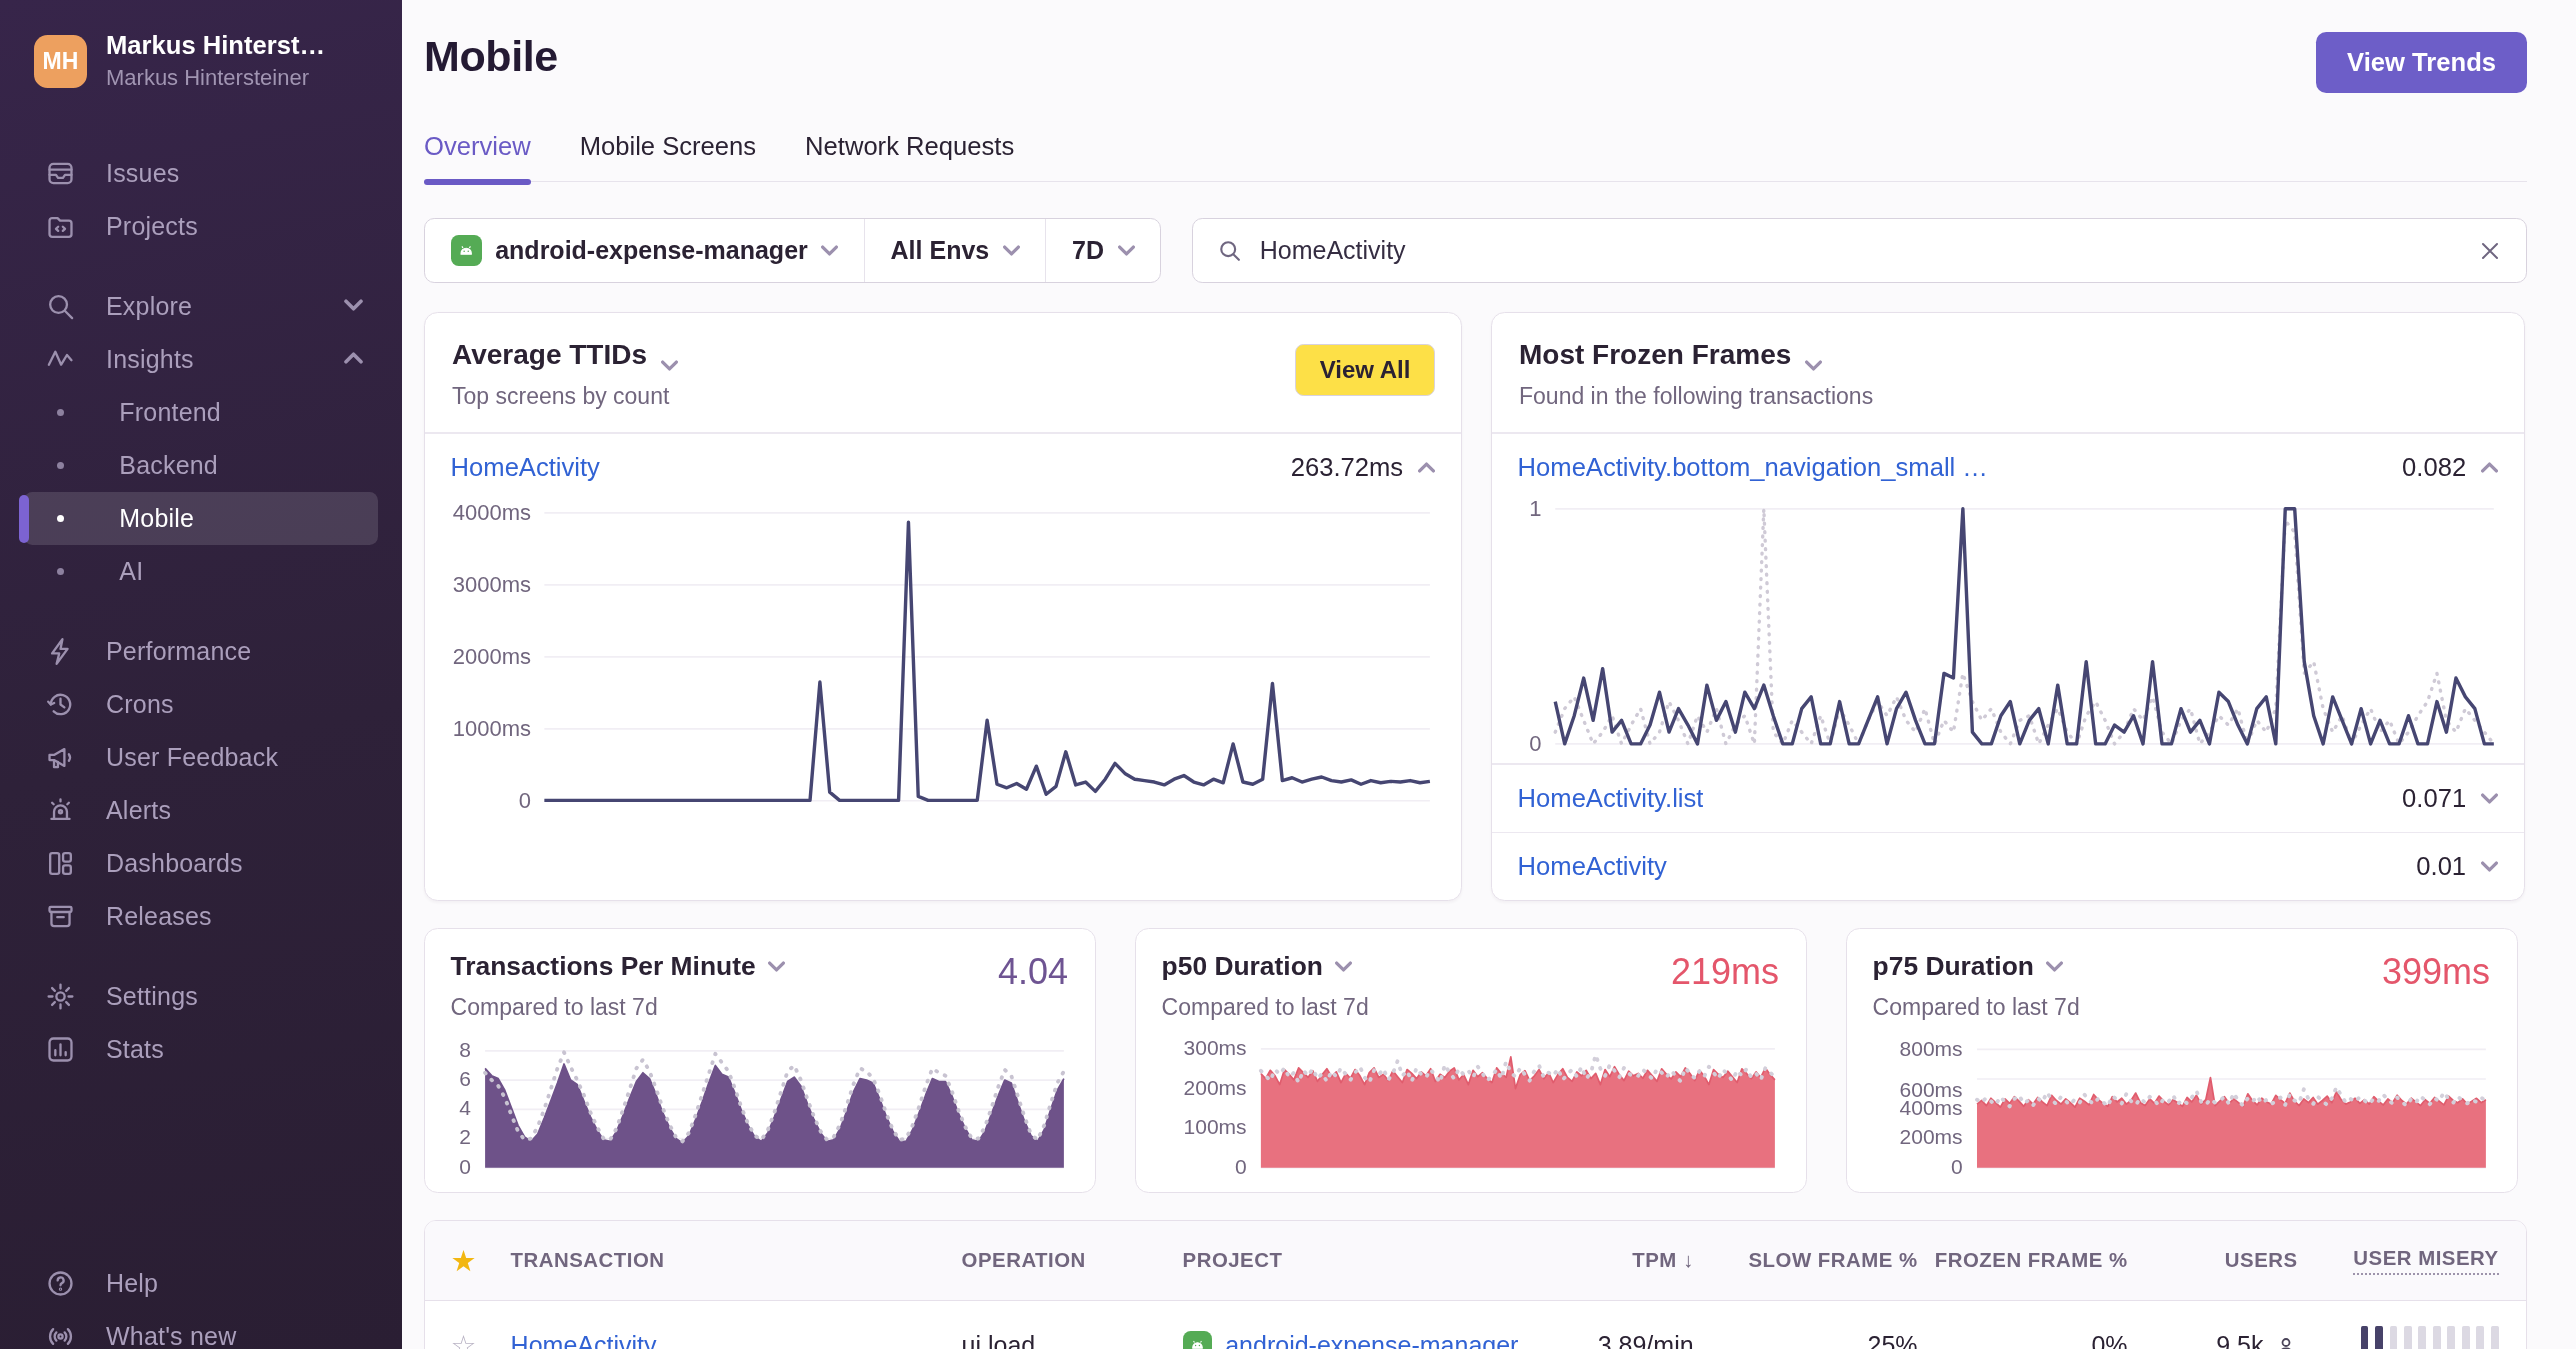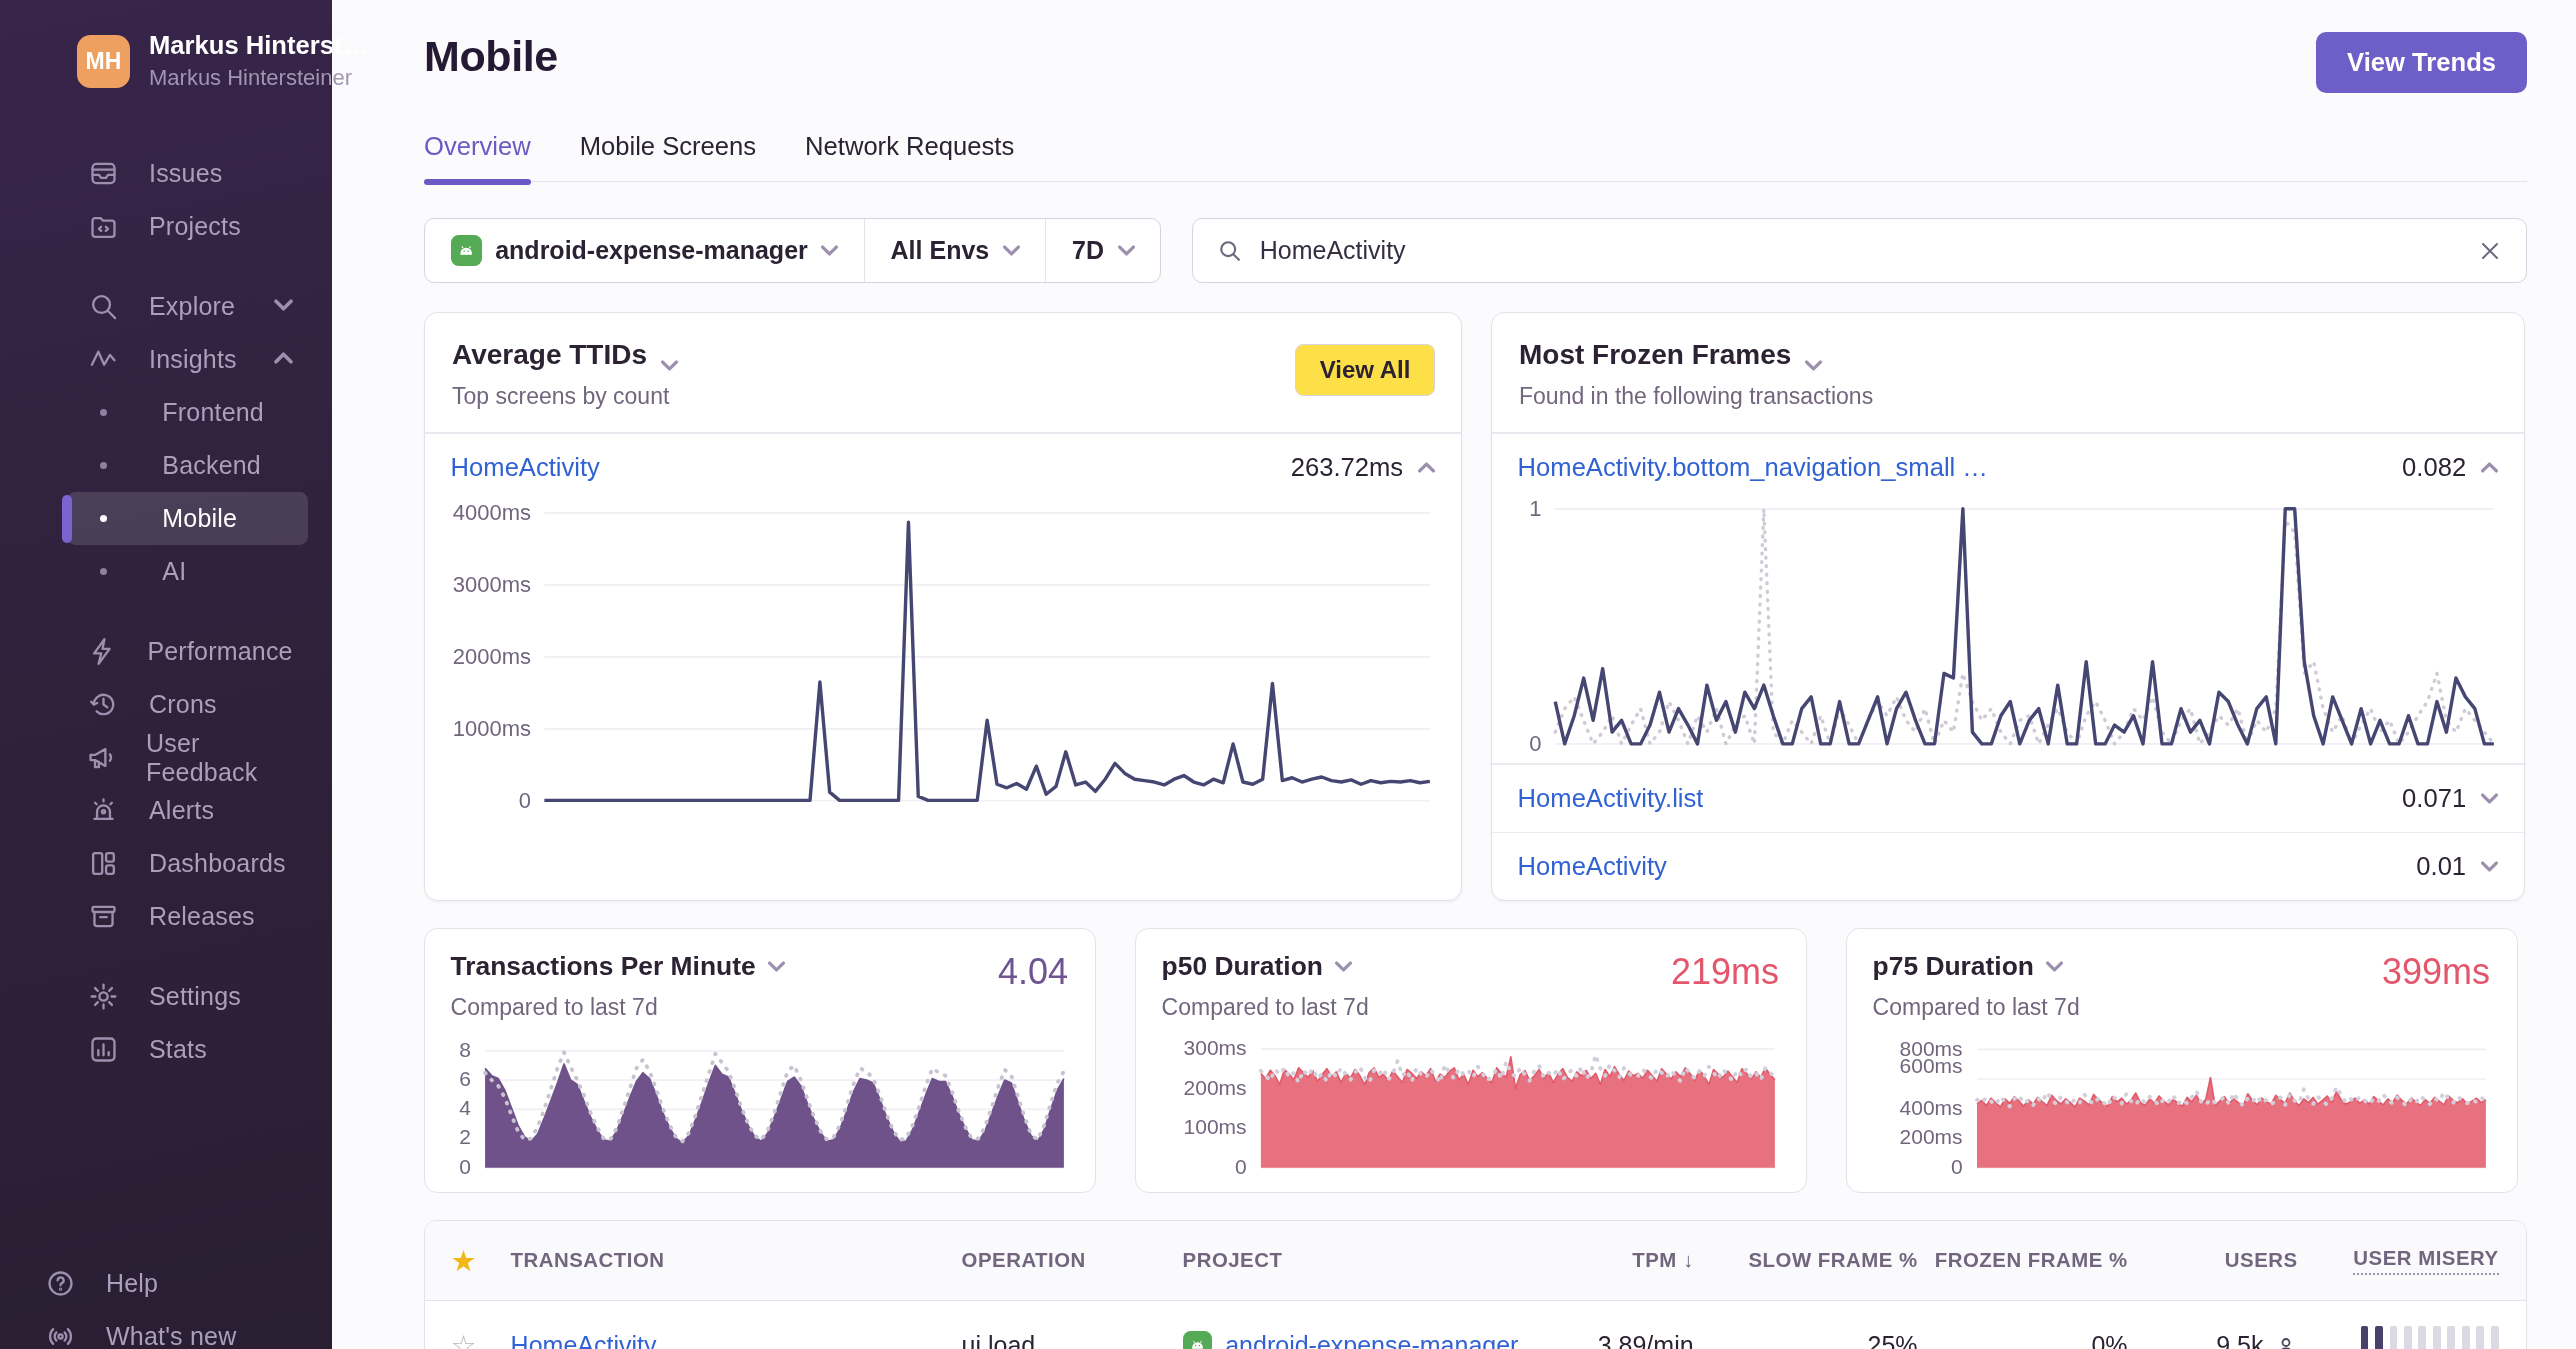--- a/index.html
+++ b/index.html
@@ -1,21 +1,21 @@
 <!DOCTYPE html>
 <html style="font-size:13.6px"><head>
 <meta charset="utf-8">
 <style>
   * { margin:0; padding:0; box-sizing:border-box; }
   html,body { width:2576px; height:1349px; overflow:hidden;
     font-family:"Liberation Sans","DejaVu Sans",sans-serif; background:#fbfafc; color:#2b2233; }
 
   
-  .sidebar { position:fixed; left:0; top:0; width:332px; height:1349px;
-    background:linear-gradient(168deg,#37254a 0%,#2e2139 55%,#2a1e33 100%);padding-left:43px; }
+  .sidebar { position:fixed; left:0; top:0; width:402px; height:1349px;
+    background:linear-gradient(168deg,#37254a 0%,#2e2139 55%,#2a1e33 100%); }
   .org-row { display:flex; align-items:center; gap:19px; margin:31px 25.6px 0 34px; cursor:pointer; }
   .avatar { width:53px; height:53px; border-radius:13.6px; background:#eda05f; color:#fff;
     font-size:23px; font-weight:bold; display:flex; align-items:center; justify-content:center; flex:0 0 auto; }
   .org-name { font-size:25.6px; font-weight:bold; color:#ffffff; white-space:nowrap; }
   .user-name { font-size:22px; color:#a195b2; margin-top:5.1px; white-space:nowrap; }
   .nav { margin-top:56px; }
   .sitem { position:relative; display:flex; align-items:center; height:53px; margin:0 24px;
     padding:0 15.3px 0 19px; border-radius:8.5px; cursor:pointer; color:#ab9fbc; }
   .sitem .sicon { width:34px; height:34px; margin-right:29px; display:flex; align-items:center; justify-content:center; }
   .sitem .slabel { font-size:25px; letter-spacing:0.2px; }
@@ -487,21 +487,21 @@
       <div class="mini-sub">Compared to last 7d</div>
       <div class="chart mini mini-chart" id="p75-chart"><svg width="618" height="135" viewBox="0 0 725 158">
             <line x1="122" x2="719" y1="13.204819277108435" y2="13.204819277108435" stroke="#f1eef4" stroke-width="2"></line>
             <line x1="122" x2="719" y1="47.903614457831324" y2="47.903614457831324" stroke="#f1eef4" stroke-width="2"></line>
             <line x1="122" x2="719" y1="82.60240963855422" y2="82.60240963855422" stroke="#f1eef4" stroke-width="2"></line>
             <line x1="122" x2="719" y1="117.3012048192771" y2="117.3012048192771" stroke="#f1eef4" stroke-width="2"></line>
             <line x1="122" x2="719" y1="152" y2="152" stroke="#f1eef4" stroke-width="2"></line>
             <path d="M122.0 77.4 L127.5 73.1 L133.0 79.1 L138.4 70.5 L143.9 75.7 L149.4 80.9 L154.9 71.3 L160.3 76.5 L165.8 68.7 L171.3 73.9 L176.8 80.0 L182.2 72.2 L187.7 77.4 L193.2 69.6 L198.7 74.8 L204.2 79.1 L209.6 67.0 L215.1 73.1 L220.6 77.4 L226.1 71.3 L231.5 75.7 L237.0 80.9 L242.5 70.5 L248.0 73.9 L253.4 78.3 L258.9 66.1 L264.4 72.2 L269.9 76.5 L275.4 80.0 L280.8 68.7 L286.3 74.8 L291.8 70.5 L297.3 77.4 L302.7 73.1 L308.2 64.4 L313.7 75.7 L319.2 79.1 L324.7 71.3 L330.1 76.5 L335.6 67.9 L341.1 73.9 L346.6 78.3 L352.0 72.2 L357.5 75.7 L363.0 80.0 L368.5 69.6 L373.9 74.8 L379.4 67.0 L384.9 77.4 L390.4 72.2 L395.9 46.2 L401.3 79.1 L406.8 73.9 L412.3 68.7 L417.8 76.5 L423.2 71.3 L428.7 75.7 L434.2 80.0 L439.7 65.3 L445.1 73.1 L450.6 78.3 L456.1 70.5 L461.6 74.8 L467.1 77.4 L472.5 67.0 L478.0 72.2 L483.5 76.5 L489.0 64.4 L494.4 73.9 L499.9 79.1 L505.4 71.3 L510.9 75.7 L516.3 69.6 L521.8 77.4 L527.3 73.1 L532.8 67.9 L538.3 75.7 L543.7 62.7 L549.2 72.2 L554.7 77.4 L560.2 74.8 L565.6 70.5 L571.1 76.5 L576.6 72.2 L582.1 77.4 L587.6 68.7 L593.0 73.9 L598.5 78.3 L604.0 71.3 L609.5 75.7 L614.9 67.0 L620.4 73.1 L625.9 77.4 L631.4 70.5 L636.8 74.8 L642.3 79.1 L647.8 72.2 L653.3 76.5 L658.8 69.6 L664.2 73.9 L669.7 78.3 L675.2 67.9 L680.7 73.1 L686.1 75.7 L691.6 71.3 L697.1 77.4 L702.6 73.9 L708.0 70.5 L713.5 75.7 L719.0 72.2 L719.0 152 L122.0 152 Z" fill="#e8717f" stroke="none"></path>
             <path d="M122.0 77.4 L127.5 73.1 L133.0 79.1 L138.4 70.5 L143.9 75.7 L149.4 80.9 L154.9 71.3 L160.3 76.5 L165.8 68.7 L171.3 73.9 L176.8 80.0 L182.2 72.2 L187.7 77.4 L193.2 69.6 L198.7 74.8 L204.2 79.1 L209.6 67.0 L215.1 73.1 L220.6 77.4 L226.1 71.3 L231.5 75.7 L237.0 80.9 L242.5 70.5 L248.0 73.9 L253.4 78.3 L258.9 66.1 L264.4 72.2 L269.9 76.5 L275.4 80.0 L280.8 68.7 L286.3 74.8 L291.8 70.5 L297.3 77.4 L302.7 73.1 L308.2 64.4 L313.7 75.7 L319.2 79.1 L324.7 71.3 L330.1 76.5 L335.6 67.9 L341.1 73.9 L346.6 78.3 L352.0 72.2 L357.5 75.7 L363.0 80.0 L368.5 69.6 L373.9 74.8 L379.4 67.0 L384.9 77.4 L390.4 72.2 L395.9 46.2 L401.3 79.1 L406.8 73.9 L412.3 68.7 L417.8 76.5 L423.2 71.3 L428.7 75.7 L434.2 80.0 L439.7 65.3 L445.1 73.1 L450.6 78.3 L456.1 70.5 L461.6 74.8 L467.1 77.4 L472.5 67.0 L478.0 72.2 L483.5 76.5 L489.0 64.4 L494.4 73.9 L499.9 79.1 L505.4 71.3 L510.9 75.7 L516.3 69.6 L521.8 77.4 L527.3 73.1 L532.8 67.9 L538.3 75.7 L543.7 62.7 L549.2 72.2 L554.7 77.4 L560.2 74.8 L565.6 70.5 L571.1 76.5 L576.6 72.2 L582.1 77.4 L587.6 68.7 L593.0 73.9 L598.5 78.3 L604.0 71.3 L609.5 75.7 L614.9 67.0 L620.4 73.1 L625.9 77.4 L631.4 70.5 L636.8 74.8 L642.3 79.1 L647.8 72.2 L653.3 76.5 L658.8 69.6 L664.2 73.9 L669.7 78.3 L675.2 67.9 L680.7 73.1 L686.1 75.7 L691.6 71.3 L697.1 77.4 L702.6 73.9 L708.0 70.5 L713.5 75.7 L719.0 72.2 " fill="none" stroke="#e05c6d" stroke-width="2" stroke-linejoin="round"></path>
             <path d="M122.0 72.2 L127.5 75.7 L133.0 69.6 L138.4 73.9 L143.9 78.3 L149.4 68.7 L154.9 74.8 L160.3 80.0 L165.8 71.3 L171.3 67.0 L176.8 76.5 L182.2 73.1 L187.7 79.1 L193.2 70.5 L198.7 74.8 L204.2 63.5 L209.6 72.2 L215.1 77.4 L220.6 68.7 L226.1 73.9 L231.5 78.3 L237.0 71.3 L242.5 75.7 L248.0 66.1 L253.4 73.1 L258.9 77.4 L264.4 70.5 L269.9 74.8 L275.4 80.0 L280.8 67.9 L286.3 72.2 L291.8 76.5 L297.3 65.3 L302.7 73.9 L308.2 78.3 L313.7 70.5 L319.2 75.7 L324.7 68.7 L330.1 73.1 L335.6 79.1 L341.1 71.3 L346.6 74.8 L352.0 67.0 L357.5 77.4 L363.0 72.2 L368.5 76.5 L373.9 69.6 L379.4 61.8 L384.9 74.8 L390.4 78.3 L395.9 71.3 L401.3 75.7 L406.8 73.1 L412.3 68.7 L417.8 77.4 L423.2 64.4 L428.7 73.9 L434.2 79.1 L439.7 70.5 L445.1 74.8 L450.6 67.9 L456.1 76.5 L461.6 72.2 L467.1 77.4 L472.5 73.9 L478.0 69.6 L483.5 78.3 L489.0 66.1 L494.4 73.1 L499.9 75.7 L505.4 60.0 L510.9 71.3 L516.3 77.4 L521.8 68.7 L527.3 73.9 L532.8 78.3 L538.3 70.5 L543.7 57.4 L549.2 67.0 L554.7 75.7 L560.2 71.3 L565.6 74.8 L571.1 68.7 L576.6 73.1 L582.1 77.4 L587.6 70.5 L593.0 73.9 L598.5 66.1 L604.0 72.2 L609.5 76.5 L614.9 69.6 L620.4 74.8 L625.9 79.1 L631.4 71.3 L636.8 75.7 L642.3 67.9 L647.8 73.1 L653.3 77.4 L658.8 70.5 L664.2 73.9 L669.7 63.5 L675.2 71.3 L680.7 75.7 L686.1 68.7 L691.6 73.1 L697.1 76.5 L702.6 72.2 L708.0 74.8 L713.5 69.6 L719.0 73.9 " fill="none" stroke="#d3cfda" stroke-width="4.5" stroke-linejoin="round" stroke-dasharray="1 10" stroke-linecap="round"></path>
-          </svg><span class="tick-label" style="width: 90px; top: -1.5px;">800ms</span><span class="tick-label" style="width: 90px; top: 16px;">600ms</span><span class="tick-label" style="width: 90px; top: 58px;">400ms</span><span class="tick-label" style="width: 90px; top: 87px;">200ms</span><span class="tick-label" style="width: 90px; top: 117px;">0</span></div>
+          </svg><span class="tick-label" style="width: 90px; top: -1.5px;">800ms</span><span class="tick-label" style="width: 90px; top: 40px;">600ms</span><span class="tick-label" style="width: 90px; top: 58px;">400ms</span><span class="tick-label" style="width: 90px; top: 87px;">200ms</span><span class="tick-label" style="width: 90px; top: 117px;">0</span></div>
     </section>
   </div>
 
   <section class="table-card">
     <div class="thead">
       <span class="c-star star-filled">★</span>
       <span class="c-txn">TRANSACTION</span>
       <span class="c-op">OPERATION</span>
       <span class="c-proj">PROJECT</span>
       <span class="c-tpm"><span>TPM</span> <span class="sort-arrow">↓</span></span>

